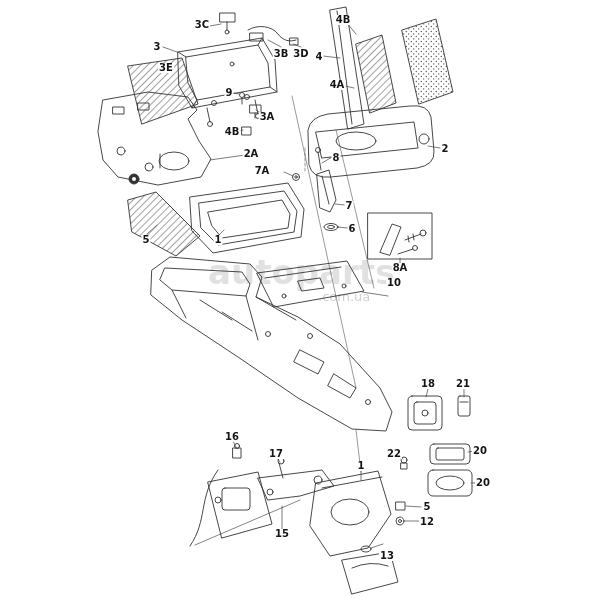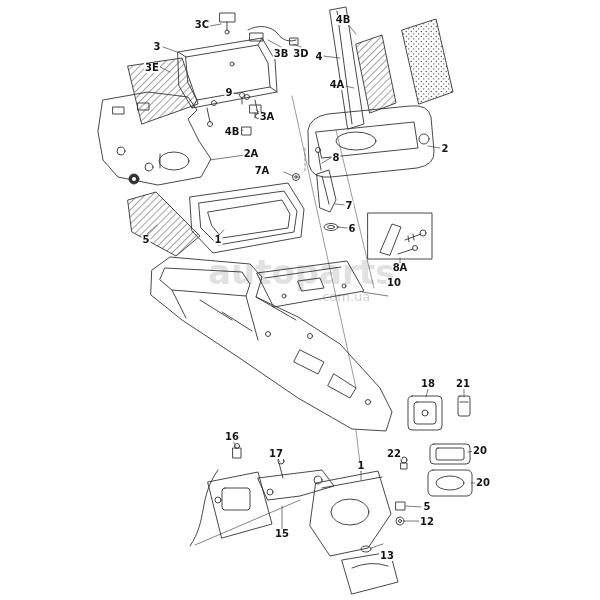--- a/index.html
+++ b/index.html
@@ -255,21 +255,21 @@
 </svg>
 
 <div class="callout-layer">
       <span class="callout" style="left: 202px; top: 25px;">3C</span>
       <span class="callout" style="left: 157px; top: 47px;">3</span>
       <span class="callout" style="left: 281px; top: 54px;">3B</span>
       <span class="callout" style="left: 301px; top: 54px;">3D</span>
       <span class="callout" style="left: 343px; top: 20px;">4B</span>
       <span class="callout" style="left: 319px; top: 57px;">4</span>
       <span class="callout" style="left: 337px; top: 85px;">4A</span>
-      <span class="callout" style="left: 152px; top: 68px; text-align: center;">3E</span>
+      <span class="callout" style="left: 166px; top: 68px; text-align: center;">3E</span>
       <span class="callout" style="left: 229px; top: 93px;">9</span>
       <span class="callout" style="left: 267px; top: 117px;">3A</span>
       <span class="callout" style="left: 232px; top: 132px;">4B</span>
       <span class="callout" style="left: 251px; top: 154px;">2A</span>
       <span class="callout" style="left: 262px; top: 171px;">7A</span>
       <span class="callout" style="left: 336px; top: 158px;">8</span>
       <span class="callout" style="left: 445px; top: 149px;">2</span>
       <span class="callout" style="left: 349px; top: 206px;">7</span>
       <span class="callout" style="left: 352px; top: 229px;">6</span>
       <span class="callout" style="left: 218px; top: 240px;">1</span>

